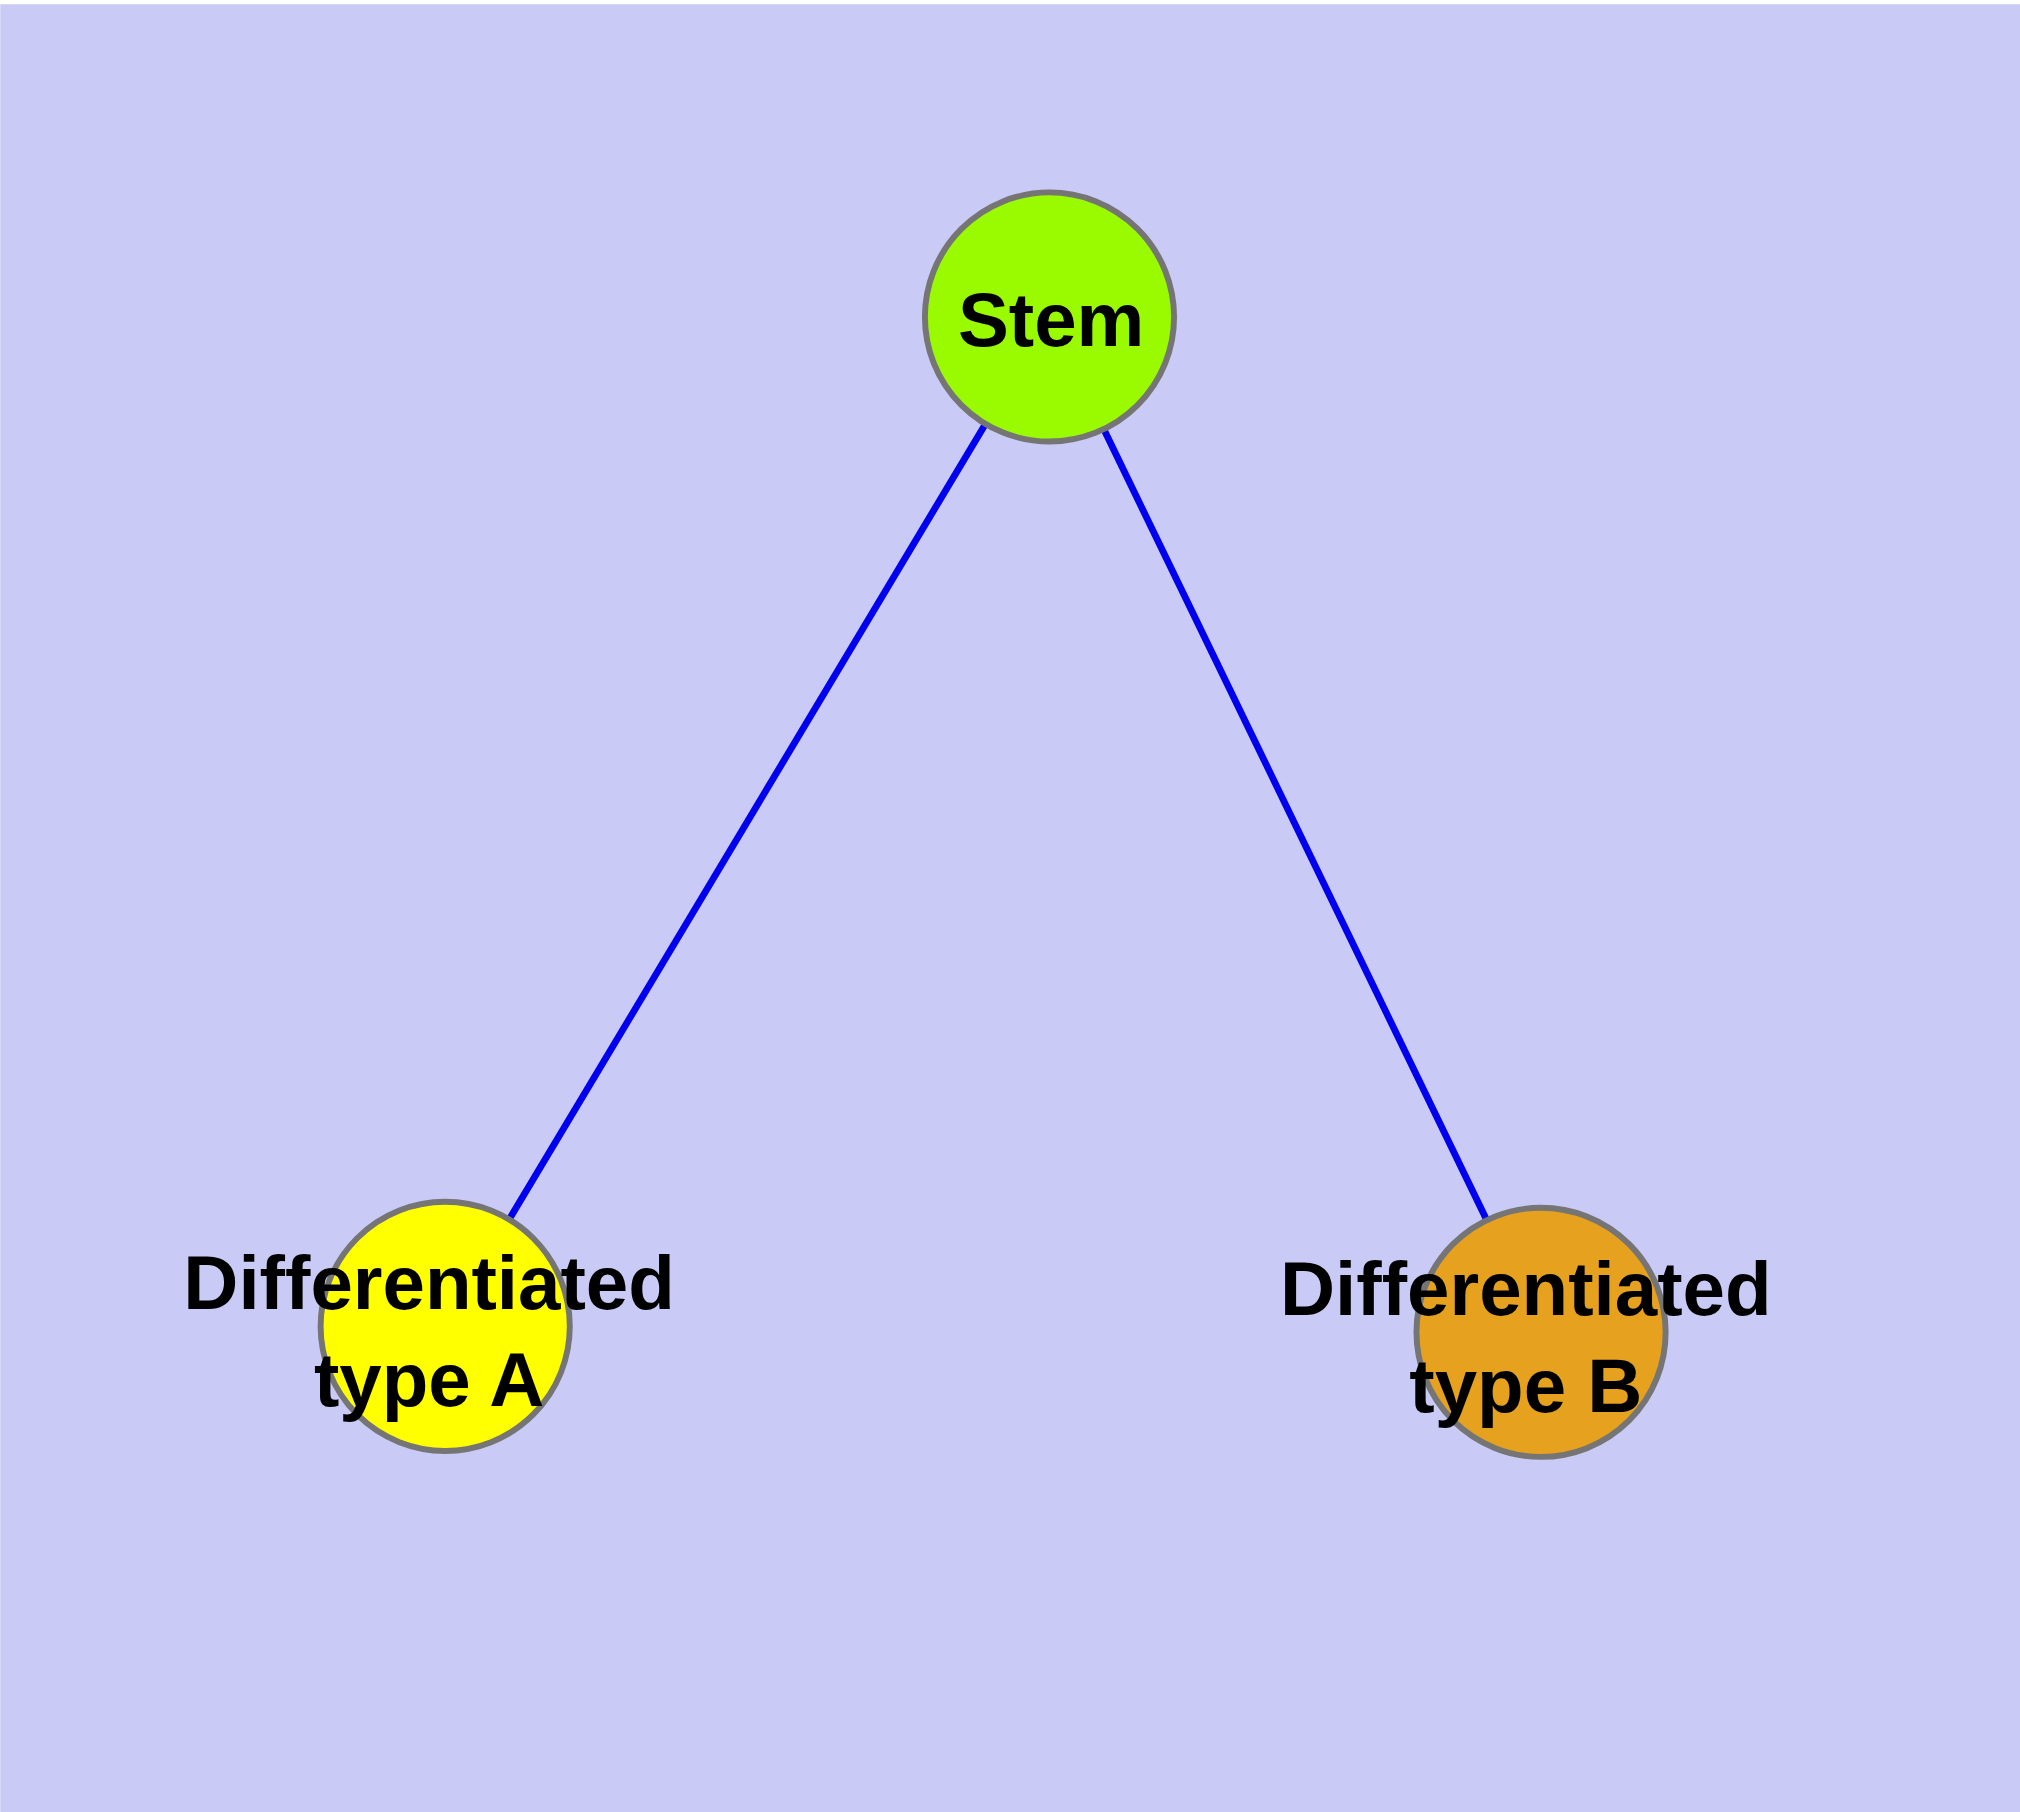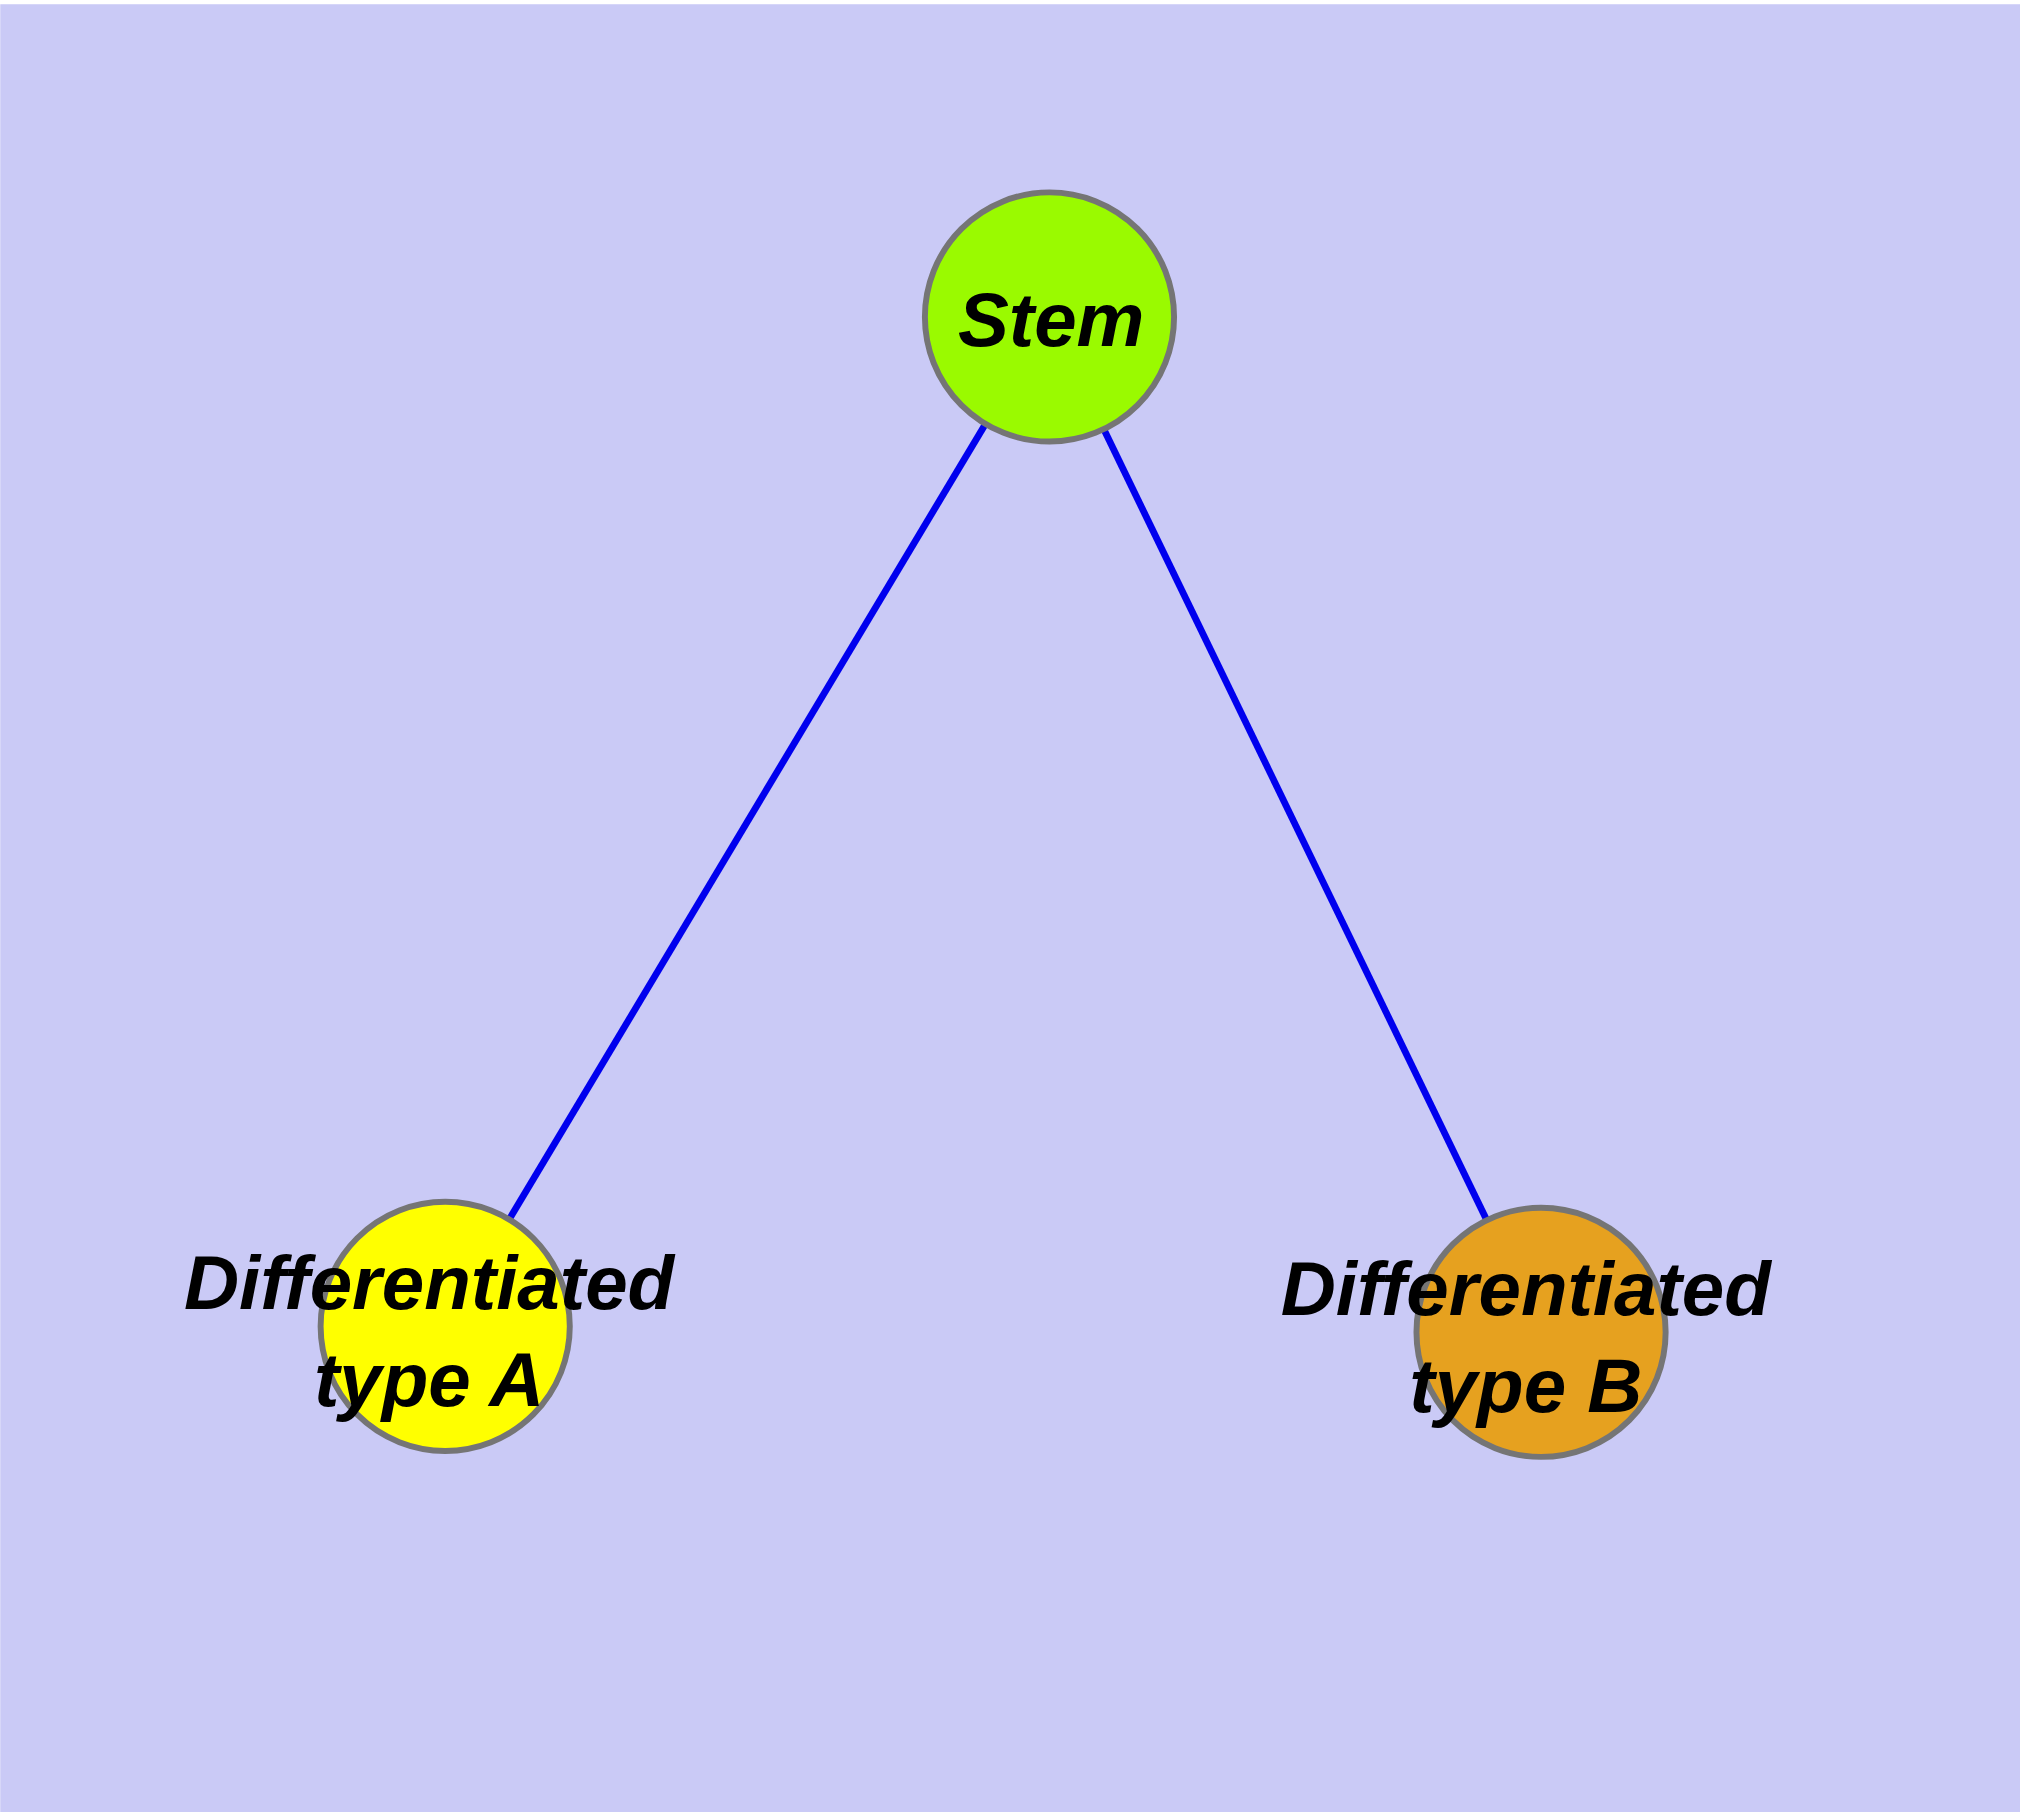--- a/index.html
+++ b/index.html
@@ -7,21 +7,20 @@
     padding: 0;
     background: #ffffff;
     width: 100%;
     height: 100%;
   }
   .figure-wrap {
     width: 2021px;
     height: 1812px;
     position: relative;
     overflow: hidden;
-    font-style: italic;
   }
   svg {
     display: block;
   }
   .node-circle {
     stroke-width: 7px;
   }
   .edge-line {
     stroke-width: 8px;
     fill: none;

